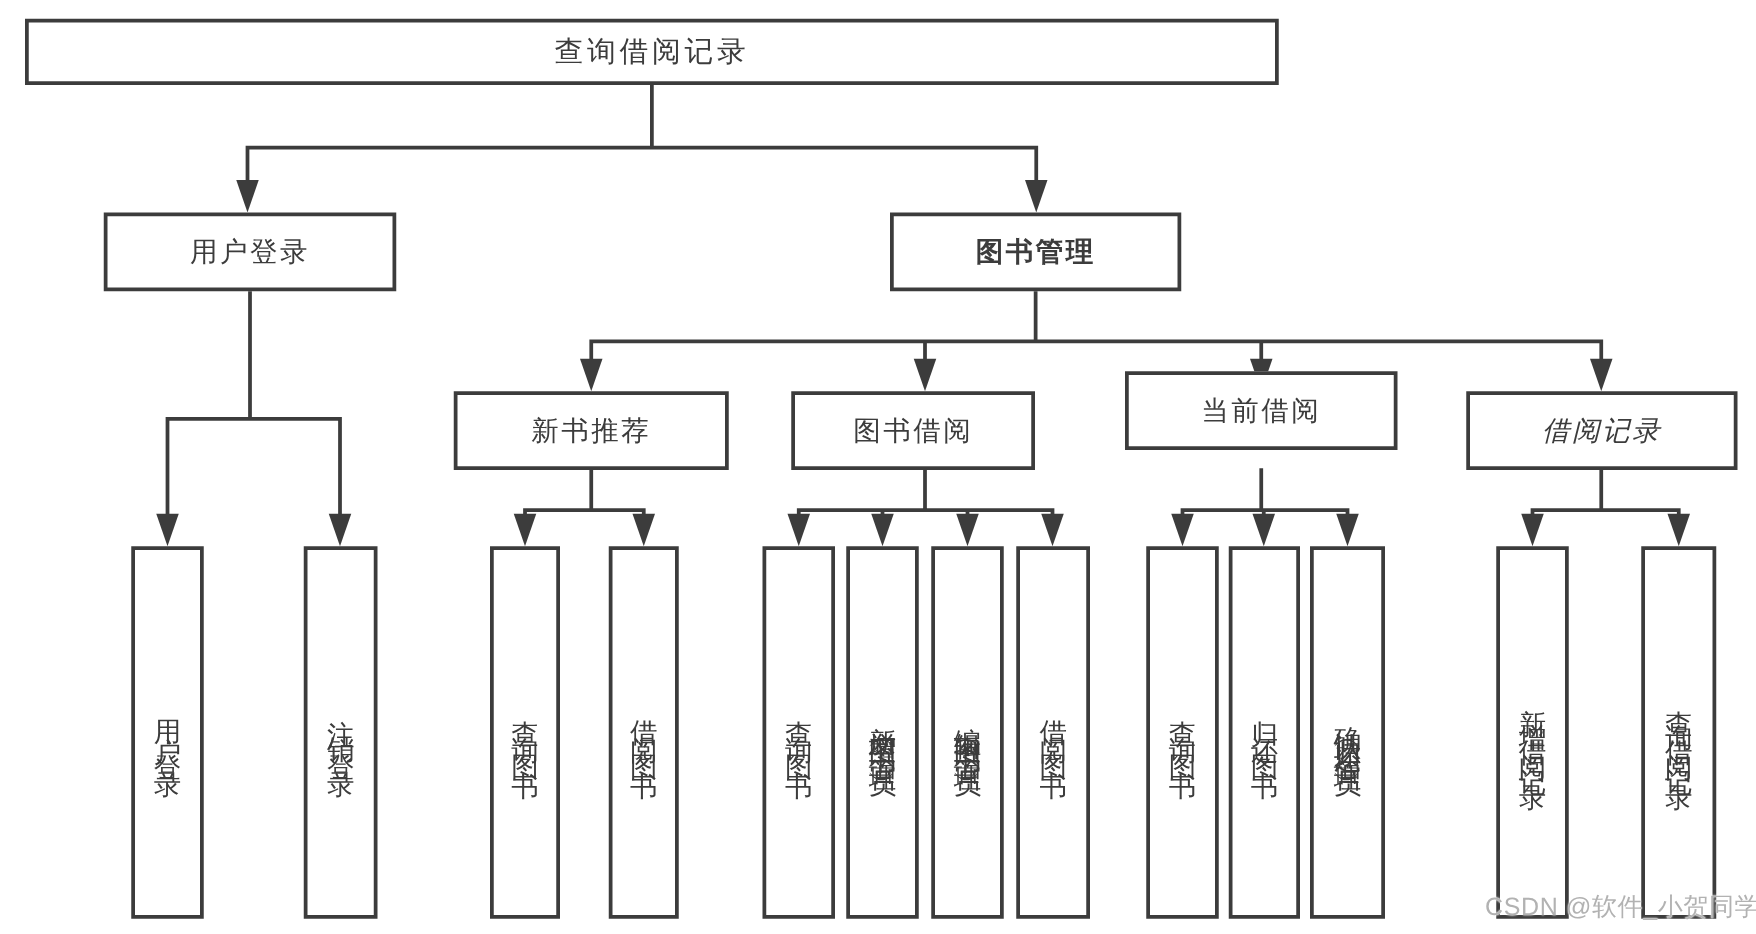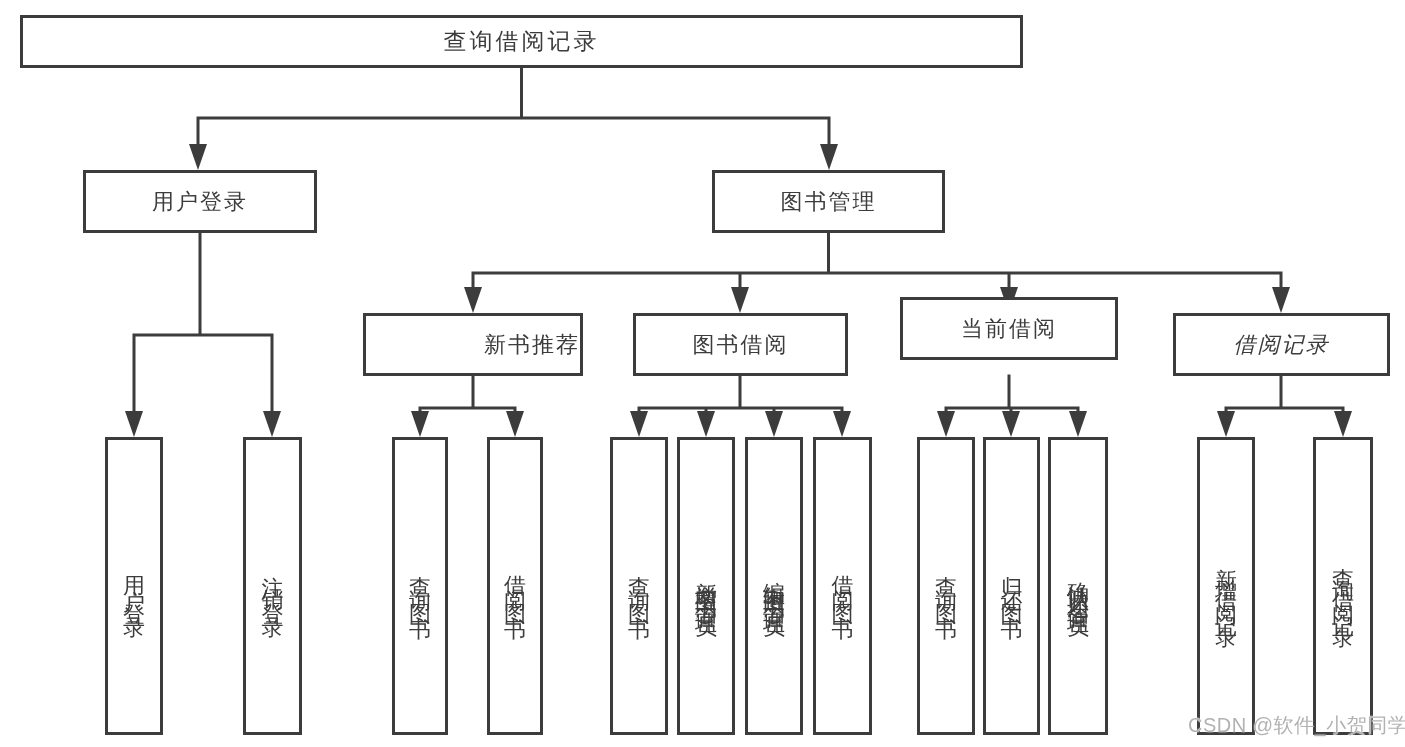--- a/index.html
+++ b/index.html
@@ -108,28 +108,28 @@
     </g>
   </svg>
 
   <div class="node" style="left:20px; top:15px; width:1003px; height:53px;">
     <span class="hlabel root-label">查询借阅记录</span>
   </div>
 
   <div class="node" style="left:83px; top:170px; width:234px; height:63px;">
     <span class="hlabel">用户登录</span>
   </div>
-  <div class="node" style="left:712px; top:170px; width:233px; height:63px;">
+  <div class="node" style="left:712px; top:170px; width:233px; height:63px;font-weight:bold;">
     <span class="hlabel">图书管理</span>
   </div>
 
-  <div class="node" style="left:363px; top:313px; width:220px; height:63px;justify-content:flex-end;">
+  <div class="node" style="left:363px; top:313px; width:220px; height:63px;">
     <span class="hlabel">新书推荐</span>
   </div>
-  <div class="node" style="left:633px; top:313px; width:215px; height:63px;">
+  <div class="node" style="left:633px; top:313px; width:195px; height:63px;">
     <span class="hlabel">图书借阅</span>
   </div>
   <div class="node" style="left:900px; top:297px; width:218px; height:63px;">
     <span class="hlabel">当前借阅</span>
   </div>
   <div class="node" style="left:1173px; top:313px; width:217px; height:63px;font-style:italic;">
     <span class="hlabel">借阅记录</span>
   </div>
 
   <div class="node vnode vs4" style="left:105px; top:437px; width:58px; height:298px;">

